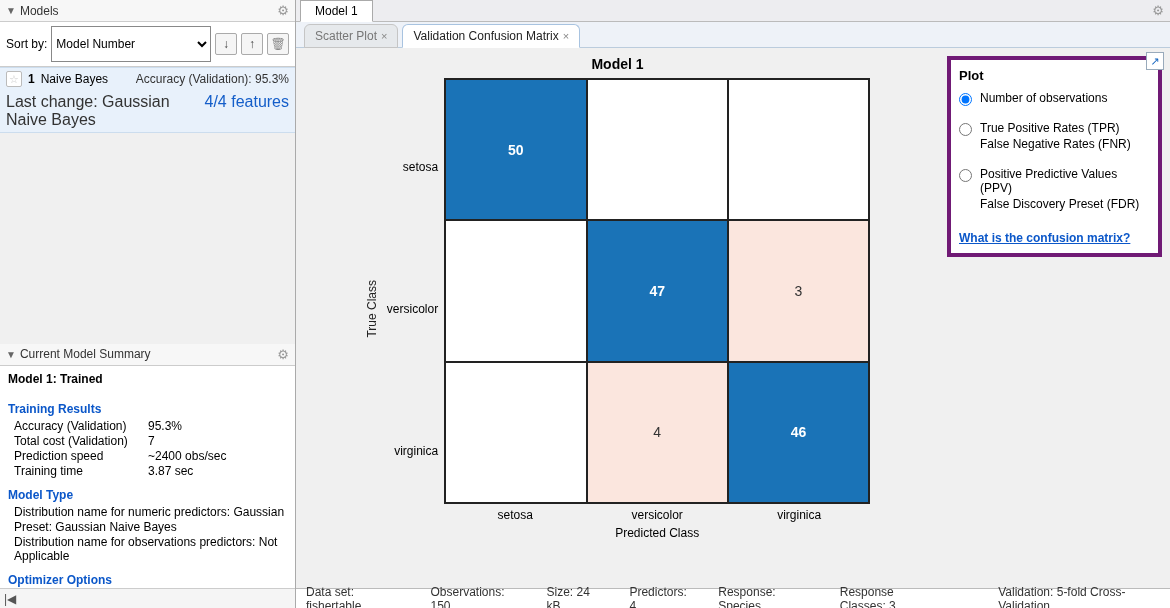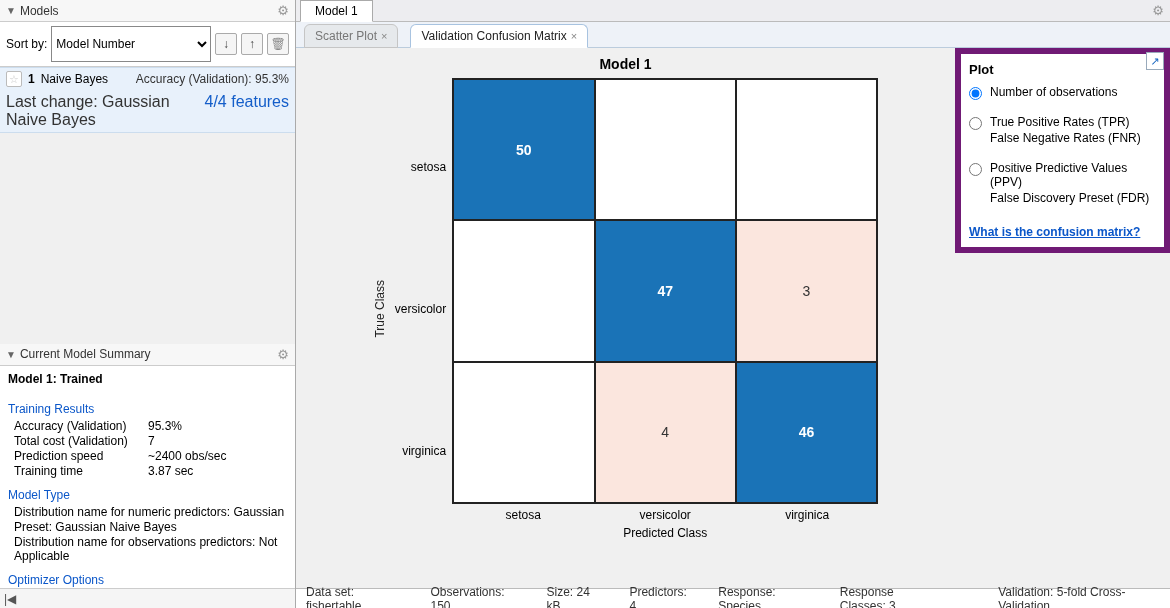--- a/index.html
+++ b/index.html
@@ -30,34 +30,34 @@
 .model-row2 { display: flex; padding: 3px 6px; background: #e8f1fb; font-size: 16px; }
 .model-row2 .lc { flex: 1; color: #333; }
 .model-row2 .ft { color: #145ec9; }
 
 .models-gap { flex: 1; background: #f0f0f0; }
 
 .summary-body { background: #fff; flex: 1; overflow-y: auto; padding: 6px 8px; font-size: 12px; position: relative; }
 .summary-body::-webkit-scrollbar { width: 14px; }
 .summary-body::-webkit-scrollbar-thumb { background: #c9c9c9; border: 3px solid #fff; border-radius: 7px; }
 .summary-body h4 { font-size: 12px; font-weight: bold; margin-bottom: 16px; color: #000; }
-.sect-title { color: #0b57c9; font-weight: normal; margin-top: 10px; margin-bottom: 3px; }
+.sect-title { color: #0b57c9; font-weight: bold; margin-top: 10px; margin-bottom: 3px; }
 .kv { display: flex; margin: 1px 0; }
 .kv .k { width: 140px; padding-left: 6px; }
 .kv .v { }
 .plain { padding-left: 6px; margin: 1px 0; }
 
 .left-bottom { height: 20px; background: #f5f5f5; border-top: 1px solid #ccc; display: flex; align-items: center; padding: 0 4px; color: #555; }
 
 
 .model-tabs { height: 22px; background: #ededf0; border-bottom: 1px solid #bbb; display: flex; align-items: flex-end; padding-left: 4px; position: relative; }
 .model-tab { background: #fff; border: 1px solid #aaa; border-bottom: 1px solid #fff; padding: 3px 14px; margin-bottom: -1px; font-size: 12px; cursor: pointer; }
 .model-tabs .gear-right { position: absolute; right: 6px; top: 3px; color: #999; font-size: 13px; cursor: pointer; }
 
-.sub-tabs { height: 26px; background: #eef2f8; border-bottom: 1px solid #bcd; display: flex; align-items: flex-end; padding-left: 8px; gap: 10px; }
+.sub-tabs { height: 26px; background: #eef2f8; border-bottom: 1px solid #bcd; display: flex; align-items: flex-end; padding-left: 8px; gap: 2px; }
 .sub-tab { padding: 4px 10px; font-size: 12px; border: 1px solid #a8c3e0; background: #f5f9ff; color: #444; border-top-left-radius: 6px; border-top-right-radius: 6px; margin-right: 2px; margin-bottom: -1px; display: flex; align-items: center; gap: 4px; cursor: pointer; }
 .sub-tab .x { color: #888; font-size: 11px; }
 .sub-tab.inactive { background: #e6e9ec; color: #777; border-color: #c5c5c5; }
 .sub-tab.active { background: #fff; border-bottom: 1px solid #fff; color: #222; }
 
 .plot-area { flex: 1; display: flex; background: #f0f0f0; overflow: hidden; }
 .chart-zone { flex: 1; display: flex; flex-direction: column; align-items: center; padding: 8px 12px 4px 12px; }
 .chart-title { font-weight: bold; font-size: 14px; margin-bottom: 6px; }
 .chart-wrap { display: flex; align-items: center; }
 .ylab { writing-mode: vertical-rl; transform: rotate(180deg); font-size: 12px; color: #222; margin-right: 8px; }
@@ -66,21 +66,21 @@
 .cell { border: 0.5px solid #222; display: flex; align-items: center; justify-content: center; font-size: 14px; font-weight: bold; }
 .cell.blue { background: #1a73b7; color: #fff; }
 .cell.pink { background: #fbe6de; color: #333; font-weight: normal; }
 .cell.white { background: #fff; }
 .xtick-row { display: flex; width: 426px; margin-top: 4px; font-size: 12px; }
 .xtick-row span { flex: 1; text-align: center; }
 .xlab { font-size: 12px; margin-top: 4px; }
 
 .popout { position: absolute; right: 6px; top: 52px; width: 18px; height: 18px; border: 1px solid #9ab; background: #fff; display: flex; align-items: center; justify-content: center; color: #1565c0; font-size: 11px; cursor: pointer; }
 
-.plot-panel { width: 215px; background: #fff; border: 6px solid #701a75; padding: 8px; font-size: 12px; align-self: flex-start; }
+.plot-panel { width: 215px; background: #fff; border: 4px solid #701a75; margin: 8px; padding: 8px; font-size: 12px; align-self: flex-start; }
 .plot-panel h5 { font-size: 13px; font-weight: bold; margin-bottom: 8px; }
 .radio-opt { display: flex; align-items: flex-start; gap: 8px; margin-bottom: 14px; cursor: pointer; }
 .radio-opt input { margin-top: 2px; }
 .radio-opt .lines div { margin-bottom: 2px; }
 .help-link { color: #0b57c9; text-decoration: underline; font-weight: bold; cursor: pointer; margin-top: 4px; display: inline-block; }
 
 .status-bar { height: 20px; background: #fff; border-top: 1px solid #bbb; display: flex; align-items: center; padding: 0 10px; font-size: 12px; color: #333; gap: 28px; }
 .status-bar .spacer { flex: 1; }
 </style>
 </head>

